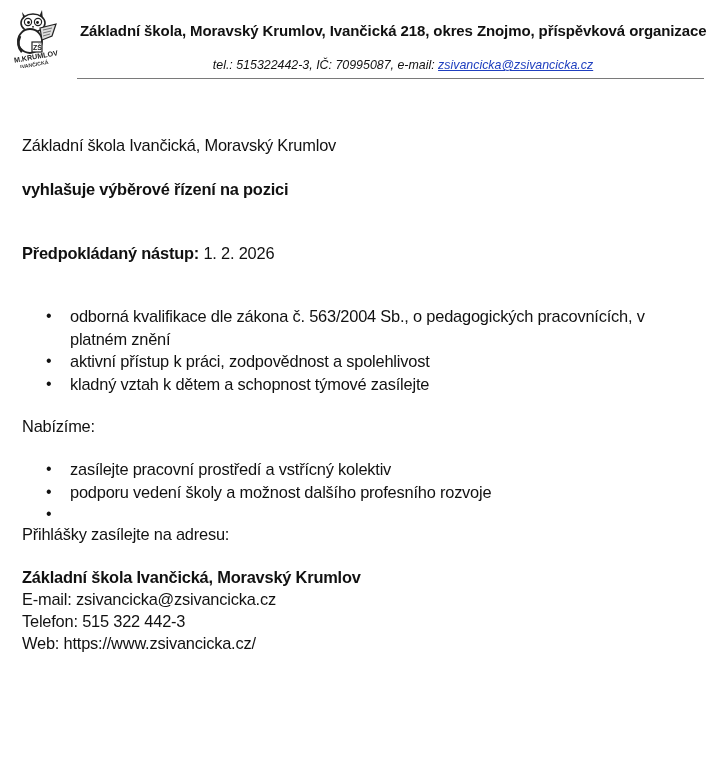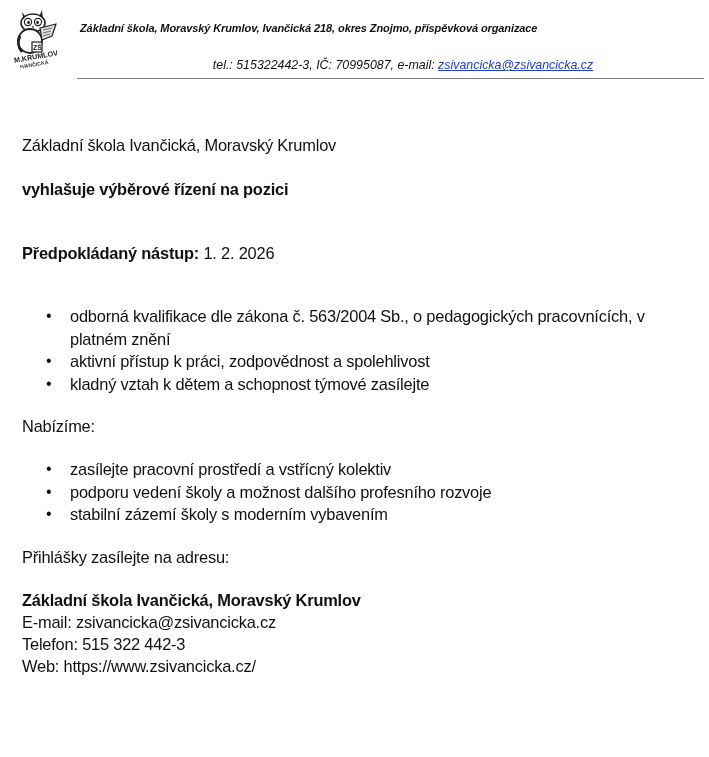--- a/index.html
+++ b/index.html
@@ -22,24 +22,23 @@
     }
     .logo {
       position: absolute;
       left: 12px; top: 6px;
       width: 48px; height: 62px;
     }
     .org-name {
       position: absolute;
       left: 80px; top: 22px;
       width: 620px;
-      text-align: left;
-      font-style: italic;
+      text-align: center;
       font-weight: bold;
-      font-size: 11px;
+      font-size: 15px;
       white-space: nowrap;
       letter-spacing: -0.1px;
     }
     .contact-line {
       position: absolute;
       left: 93px; top: 58px;
       width: 620px;
       text-align: center;
       font-style: italic;
       font-size: 12.4px;
@@ -139,21 +138,21 @@
     <li><span class="dot">•</span><span>odborná kvalifikace dle zákona č. 563/2004 Sb., o pedagogických pracovnících, v platném znění</span></li>
     <li><span class="dot">•</span><span>aktivní přístup k práci, zodpovědnost a spolehlivost</span></li>
     <li><span class="dot">•</span><span>kladný vztah k dětem a schopnost týmové zasílejte</span></li>
   </ul>
   <p style="height:20px"></p>
   <p>Nabízíme:</p>
   <p style="height:21px"></p>
   <ul class="bullets">
     <li><span class="dot">•</span><span>zasílejte pracovní prostředí a vstřícný kolektiv</span></li>
     <li><span class="dot">•</span><span>podporu vedení školy a možnost dalšího profesního rozvoje</span></li>
-    <li><span class="dot">•</span><span>stabilní zázemí školy s moderním vybavením</span></li>
+    <li><span class="dot">•</span></li>
   </ul>
   <p style="height:20px"></p>
   <p>Přihlášky zasílejte na adresu:</p>
   <p style="height:21px"></p>
   <p class="b">Základní škola Ivančická, Moravský Krumlov</p>
   <p>E-mail: zsivancicka@zsivancicka.cz</p>
   <p>Telefon: 515 322 442-3</p>
   <p>Web: https://www.zsivancicka.cz/</p>
 </div>
 

